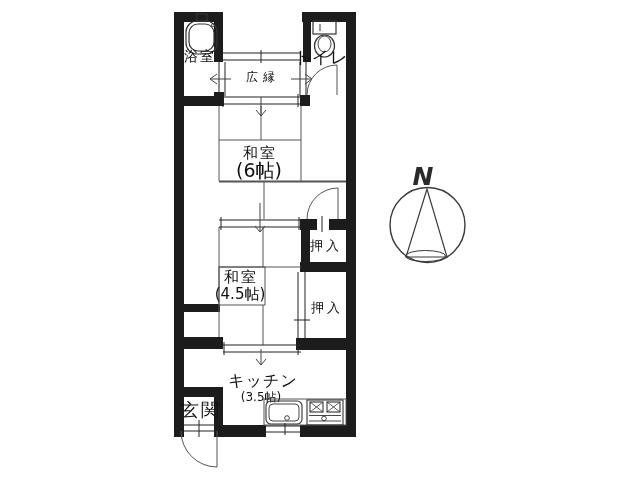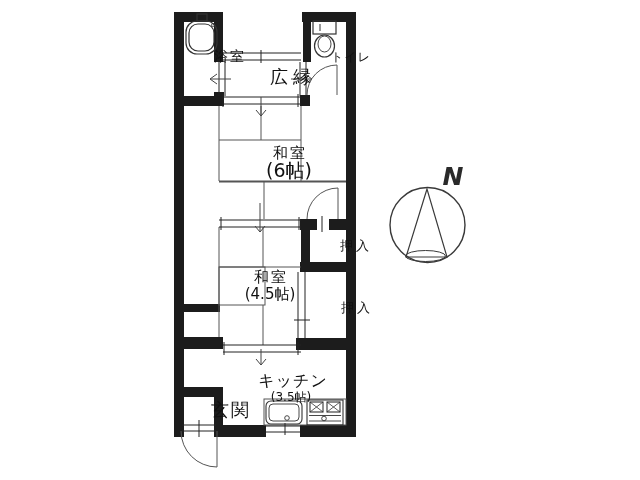--- a/index.html
+++ b/index.html
@@ -3,21 +3,21 @@
 <meta charset="utf-8">
 <style>
   html,body{margin:0;padding:0;background:#fff;}
   #stage{
     position:relative;width:640px;height:480px;background:#fff;overflow:hidden;
     font-family:"DejaVu Sans","Liberation Sans",sans-serif;
   }
   #plan-svg{position:absolute;left:0;top:0;}
   .lbl{
     position:absolute;transform:translate(-50%,-50%);
-    color:#111;white-space:nowrap;line-height:1;text-align:center;margin-left:30px;
+    color:#111;white-space:nowrap;line-height:1;text-align:center;
   }
   .compass-n{font-style:italic;font-weight:bold;color:#2a2a2a;}
 </style>
 </head>
 <body>
 
 <div id="stage">
 
   <svg id="plan-svg" width="640" height="480" viewBox="0 0 640 480">
 
@@ -111,23 +111,23 @@
 
     <g stroke="#3a3a3a" stroke-width="1.4" fill="none">
       <circle cx="427.5" cy="225" r="37.5"></circle>
       <ellipse cx="425.5" cy="256" rx="20" ry="5.5" stroke-width="1"></ellipse>
       <path d="M427,189 L406,257 L447,257 Z" stroke-width="1.2"></path>
     </g>
   </svg>
 
   <div class="lbl" style="left:200px;top:56px;font-size:14px;letter-spacing:2px">浴室</div>
 
-  <div class="lbl" style="left:263px;top:77px;font-size:18px;letter-spacing:5px">広縁</div>
+  <div class="lbl" style="left:263px;top:77px;font-size:12px;letter-spacing:5px">広縁</div>
 
-  <div class="lbl" style="left:321px;top:57px;font-size:12px;letter-spacing:1px">トイレ</div>
+  <div class="lbl" style="left:321px;top:57px;font-size:17px;letter-spacing:1px">トイレ</div>
 
   <div class="lbl" style="left:260px;top:153px;font-size:15px;letter-spacing:2px">和室</div>
   <div class="lbl" style="left:259px;top:170px;font-size:19px">(6帖)</div>
 
   <div class="lbl" style="left:326px;top:245px;font-size:13px;letter-spacing:3px">押入</div>
 
   <div class="lbl" style="left:241px;top:277px;font-size:15px;letter-spacing:2px">和室</div>
   <div class="lbl" style="left:240px;top:294px;font-size:15px">(4.5帖)</div>
 
   <div class="lbl" style="left:327px;top:307px;font-size:13px;letter-spacing:3px">押入</div>

